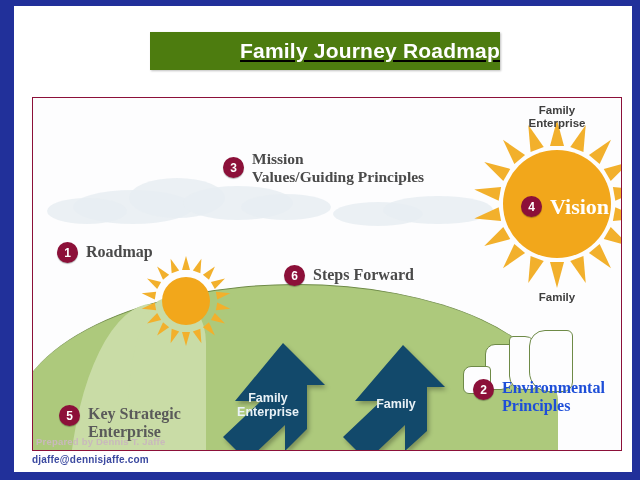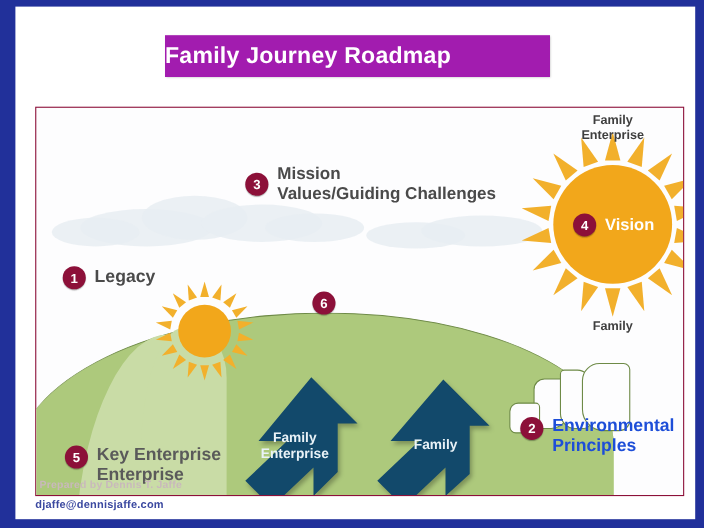--- a/index.html
+++ b/index.html
@@ -8,23 +8,24 @@
     background:#21309A;
     font-family:"Liberation Sans", sans-serif;
   }
   #slide{
     position:absolute;left:14px;top:6px;width:618px;height:466px;
     background:#FFFFFF;
   }
   
   #title-bar{
     position:absolute;left:136px;top:26px;width:350px;height:38px;
-    background:#a21caf;
-    display:flex;align-items:center;justify-content:flex-start;
+    background:#4d7c0f;
+    display:flex;align-items:center;justify-content:flex-end;
     box-shadow:1px 1px 2px rgba(0,0,0,.25);
+    text-decoration:underline;
   }
   #title-bar .t{
     color:#FFFFFF;font-size:21px;font-weight:bold;letter-spacing:.2px;
     white-space:nowrap;
   }
   
   #frame{
     position:absolute;left:18px;top:91px;width:588px;height:352px;
     border:1.5px solid #8C1039;
     background:#FDFDFE;
@@ -76,21 +77,21 @@
     transform-origin:50% 45px;
   }
   
   .label{position:absolute;display:flex;align-items:center;gap:8px;}
   .badge{
     width:21px;height:21px;border-radius:50%;background:#8C1039;
     color:#FFFFFF;font-size:12px;font-weight:bold;
     display:flex;align-items:center;justify-content:center;
     flex:0 0 auto;box-shadow:0 1px 1px rgba(0,0,0,.3);
   }
-  .ltext{color:#4A4A4A;font-size:15.5px;font-weight:bold;line-height:1.15;}
+  .ltext{color:#4A4A4A;font-size:15.5px;font-weight:bold;line-height:1.15;font-family:Liberation Serif, serif;}
   .ltext.big{font-size:16px;}
   
   .arrow{position:absolute;}
   .arrow svg{display:block;filter:drop-shadow(2px 3px 2px rgba(0,0,0,.28));}
   .arrow .atext{
     position:absolute;color:#E9F2F7;font-size:12.5px;font-weight:bold;
     text-align:center;line-height:1.12;width:100%;
   }
   
   .suncap{
@@ -176,52 +177,53 @@
           <div class="ray" style="transform: translate(-50%, -84px) rotate(240deg);"></div>
           <div class="ray" style="transform: translate(-50%, -84px) rotate(260deg);"></div>
           <div class="ray" style="transform: translate(-50%, -84px) rotate(280deg);"></div>
           <div class="ray" style="transform: translate(-50%, -84px) rotate(300deg);"></div>
           <div class="ray" style="transform: translate(-50%, -84px) rotate(320deg);"></div>
           <div class="ray" style="transform: translate(-50%, -84px) rotate(340deg);"></div>
         </div>
       <div class="disc"></div>
       <div class="label" style="left:48px;top:74px;">
         <span class="badge">4</span>
-        <span class="ltext big" style="color:#FFFFFF;font-size:15px;">Vision</span>
+        <span class="ltext big" style="color:#FFFFFF;font-size:22px;">Vision</span>
       </div>
     </div>
     <div class="suncap" style="left:464px;top:6px;">
       <span>Family</span><br>
       <span>Enterprise</span>
     </div>
     <div class="suncap" style="left:464px;top:193px;">
       <span>Family</span>
     </div>
 
     <div class="label" style="left:24px;top:144px;">
       <span class="badge">1</span>
-      <span class="ltext big">Legacy</span>
+      <span class="ltext big">Roadmap</span>
     </div>
 
     <div class="label" style="left:190px;top:52px;">
       <span class="badge">3</span>
       <span class="ltext">
         <span>Mission</span><br>
-        <span>Values/Guiding Challenges</span>
+        <span>Values/Guiding Principles</span>
       </span>
     </div>
 
     <div class="label" style="left:251px;top:167px;">
       <span class="badge">6</span>
+      <span class="ltext big">Steps Forward</span>
     </div>
 
     <div class="label" style="left:26px;top:307px;align-items:flex-start;">
       <span class="badge">5</span>
       <span class="ltext big" style="color:#5A5A5A;">
-        <span>Key Enterprise</span><br>
+        <span>Key Strategic</span><br>
         <span>Enterprise</span>
       </span>
     </div>
 
     <div class="label" style="left:440px;top:281px;align-items:flex-start;">
       <span class="badge">2</span>
       <span class="ltext big" style="color:#1d4ed8;">
         <span>Environmental</span><br>
         <span>Principles</span>
       </span>

